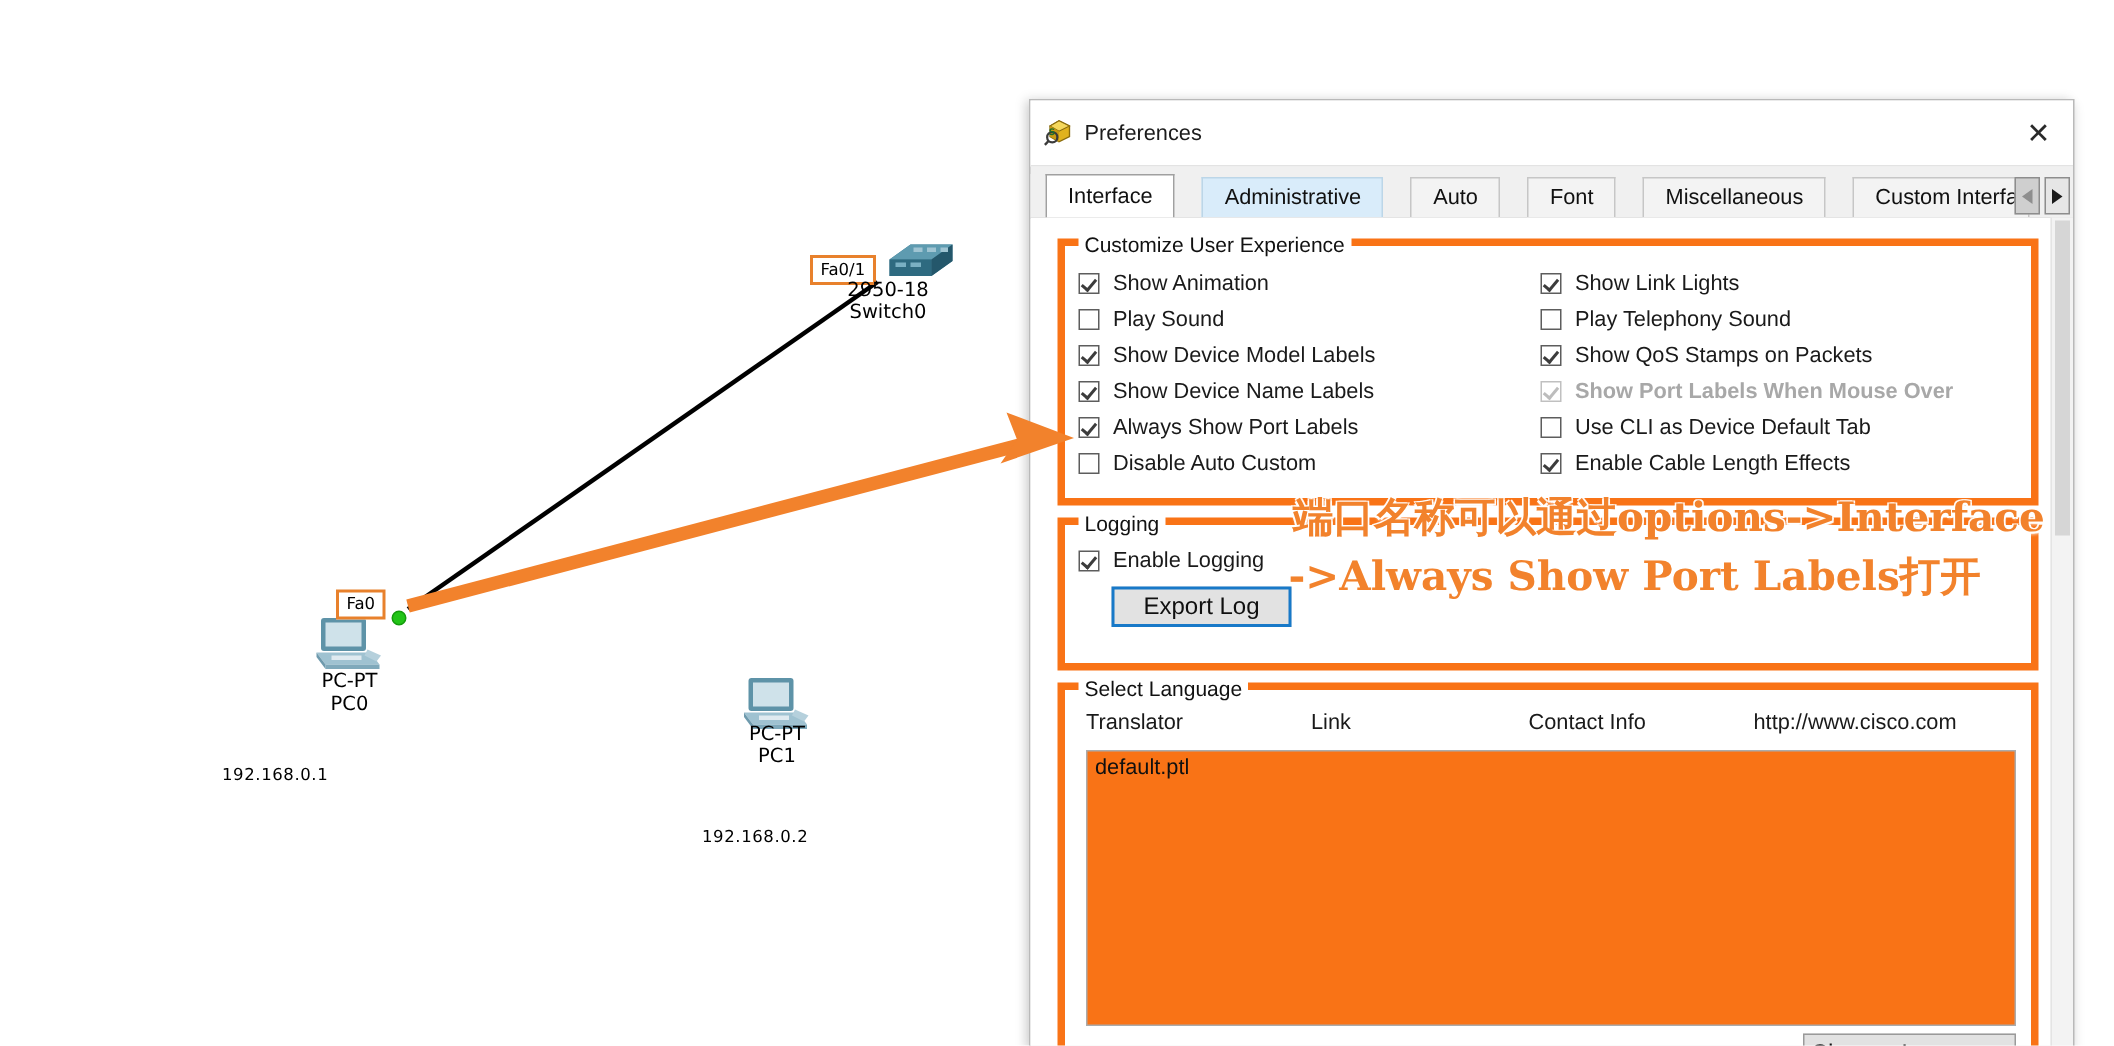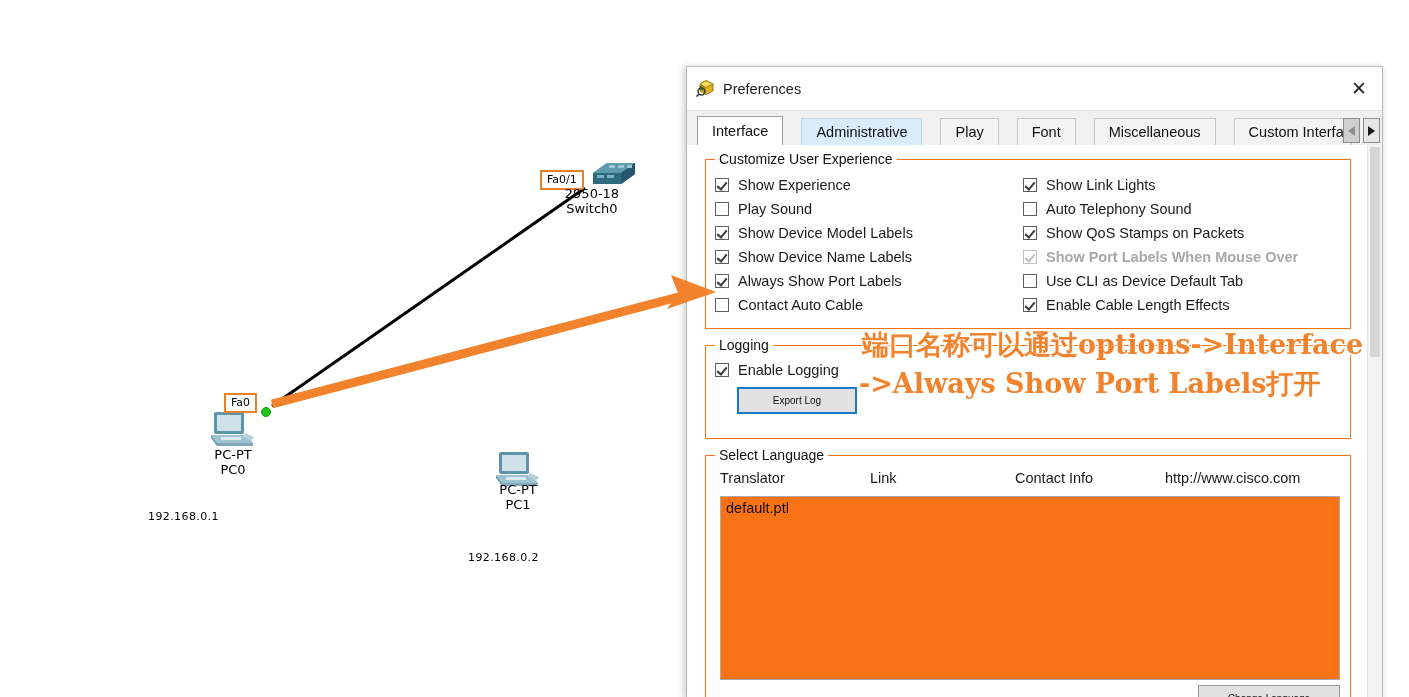--- a/index.html
+++ b/index.html
@@ -88,21 +88,21 @@
   .tri-l{width:0;height:0;border-top:5px solid transparent;border-bottom:5px solid transparent;border-right:7px solid #8e8e8e;}
   .tri-r{width:0;height:0;border-top:5px solid transparent;border-bottom:5px solid transparent;border-left:7px solid #1a1a1a;}
 
   .tabpanel{
     position:absolute;left:0;right:0;top:78px;bottom:0;background:#ffffff;
     border-top:none;
   }
   .panel-inner{position:absolute;left:0;top:0;right:14px;bottom:0;overflow:hidden;}
 
   .group{
-    position:absolute;border:1px solid #f97316;
+    position:absolute;border:5px solid #f97316;
   }
   .group-title{
     position:absolute;top:-9px;left:9px;background:#ffffff;padding:0 4px;
     font-size:14px;color:#111;font-family:"Liberation Sans",sans-serif;
   }
 
   .cbrow{display:flex;align-items:center;height:24px;}
   .cbox{
     width:14px;height:14px;border:1px solid #5d5d5d;background:#fff;
     position:relative;flex:0 0 auto;margin-right:9px;box-sizing:border-box;
@@ -112,21 +112,21 @@
     border:solid #3c3c3c;border-width:0 2px 2px 0;transform:rotate(40deg);
   }
   .cbox.dis{border-color:#c0c0c0;}
   .cbox.dis.checked::after{border-color:#bdbdbd;}
   .cblabel{font-size:14.5px;color:#1a1a1a;white-space:nowrap;}
   .cblabel.dis{color:#a8a8a8;font-weight:bold;}
 
   .btn{
     display:inline-flex;align-items:center;justify-content:center;
     background:#e2e2e2;border:1px solid #9a9a9a;color:#101010;
-    font-size:10px;font-family:"Liberation Sans",sans-serif;
+    font-size:16px;font-family:"Liberation Sans",sans-serif;
     box-sizing:border-box;
   }
   .btn.focus{border:2px solid #1879c8;}
 
   .lang-head{
     position:absolute;display:flex;font-size:14.5px;color:#1a1a1a;
   }
   .lang-head span{display:inline-block;}
   .listbox{
     position:absolute;background:#f97316;border:1px solid #ababab;overflow:hidden;
@@ -212,21 +212,21 @@
         <text x="3.2" y="10.8" font-size="6" fill="#1f6d2b" font-family="DejaVu Sans, sans-serif" font-weight="bold">S</text>
       </svg>
     </div>
     <span class="title-text">Preferences</span>
     <div class="close-btn">✕</div>
   </div>
 
   <div class="tabstrip">
     <div class="tab active">Interface</div>
     <div class="tab hover">Administrative</div>
-    <div class="tab">Play</div>
+    <div class="tab">Auto</div>
     <div class="tab">Font</div>
     <div class="tab">Miscellaneous</div>
     <div class="tab clipped">Custom Interface</div>
     <div class="tab-nav">
       <div class="navbtn disabled">
           <span class="tri-l"></span>
         </div>
       <div class="navbtn">
           <span class="tri-r"></span>
         </div>
@@ -235,52 +235,52 @@
 
   <div class="tabpanel">
     <div class="panel-inner">
 
       <div class="group" style="left:18px;top:14px;width:644px;height:168px">
         <span class="group-title">Customize User Experience</span>
 
         <div style="position:absolute;left:9px;top:13px;width:300px">
           <div class="cbrow">
             <span class="cbox checked"></span>
-            <span class="cblabel">Show Experience</span>
+            <span class="cblabel">Show Animation</span>
           </div>
           <div class="cbrow">
             <span class="cbox"></span>
             <span class="cblabel">Play Sound</span>
           </div>
           <div class="cbrow">
             <span class="cbox checked"></span>
             <span class="cblabel">Show Device Model Labels</span>
           </div>
           <div class="cbrow">
             <span class="cbox checked"></span>
             <span class="cblabel">Show Device Name Labels</span>
           </div>
           <div class="cbrow">
             <span class="cbox checked"></span>
             <span class="cblabel">Always Show Port Labels</span>
           </div>
           <div class="cbrow">
             <span class="cbox"></span>
-            <span class="cblabel">Contact Auto Cable</span>
+            <span class="cblabel">Disable Auto Custom</span>
           </div>
         </div>
 
         <div style="position:absolute;left:317px;top:13px;width:320px">
           <div class="cbrow">
             <span class="cbox checked"></span>
             <span class="cblabel">Show Link Lights</span>
           </div>
           <div class="cbrow">
             <span class="cbox"></span>
-            <span class="cblabel">Auto Telephony Sound</span>
+            <span class="cblabel">Play Telephony Sound</span>
           </div>
           <div class="cbrow">
             <span class="cbox checked"></span>
             <span class="cblabel">Show QoS Stamps on Packets</span>
           </div>
           <div class="cbrow">
             <span class="cbox dis checked"></span>
             <span class="cblabel dis">Show Port Labels When Mouse Over</span>
           </div>
           <div class="cbrow">

